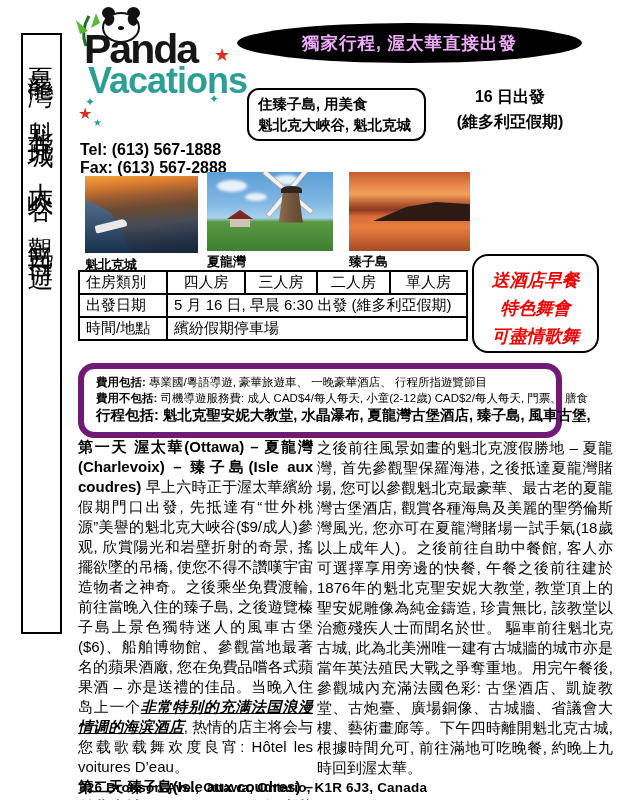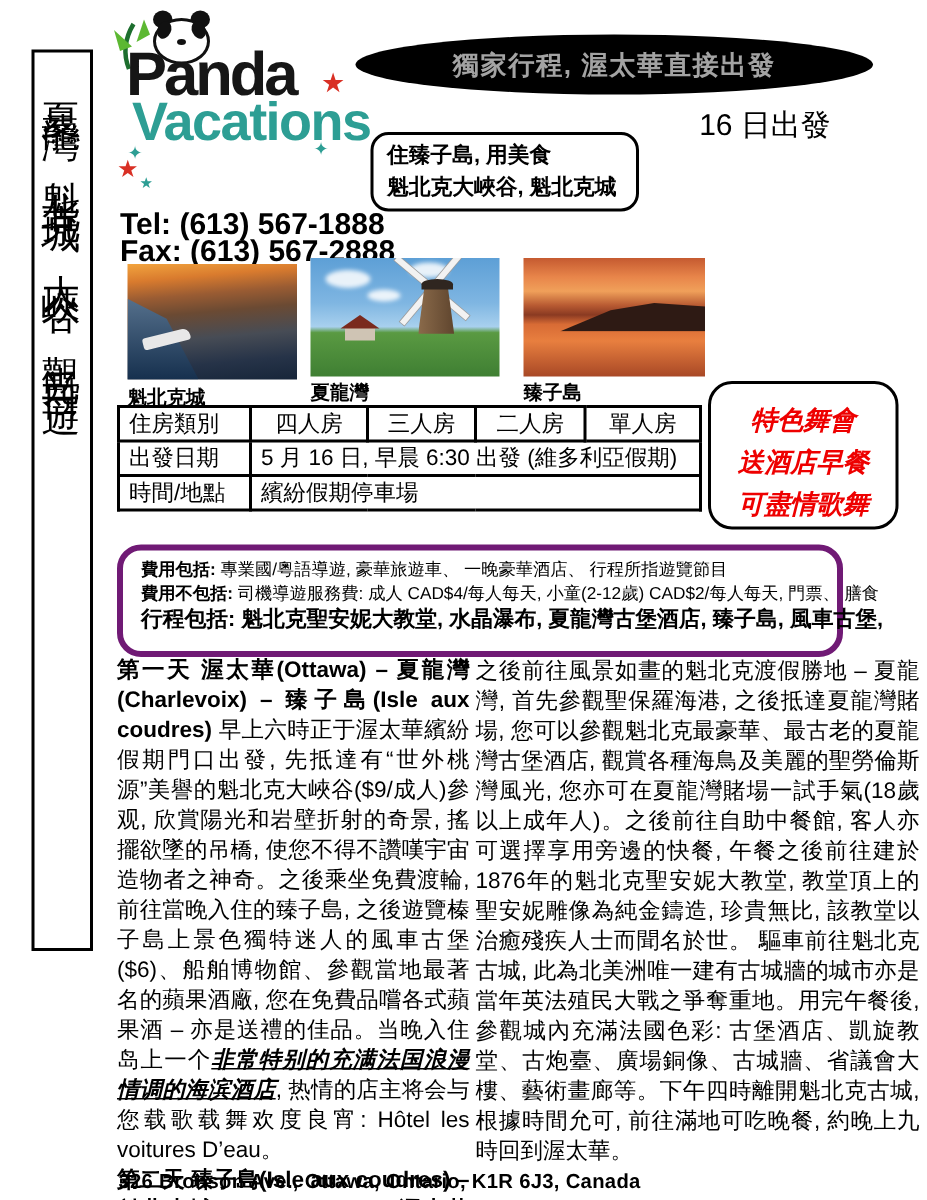--- a/index.html
+++ b/index.html
@@ -39,33 +39,33 @@
   }
   .logo-cn {
     position:absolute; left:104px; top:95px; font-size:31px; font-weight:bold;
     letter-spacing:1px; color:#E96B5D;
   }
   .star { position:absolute; line-height:1; }
 
   
   .banner {
     position:absolute; left:237px; top:23px; width:345px; height:40px;
-    background:#000; border-radius:50%; color:#a3a3a3; text-align:center;
+    background:#000; border-radius:50%; color:#f0abfc; text-align:center;
     font-size:17.5px; font-weight:bold; line-height:40px; letter-spacing:1px;
   }
   .departure {
-    position:absolute; left:420px; top:72px; width:180px; text-align:center;
-    font-weight:normal; font-size:20px; line-height:25px;
+    position:absolute; left:420px; top:84px; width:180px; text-align:center;
+    font-weight:bold; font-size:16px; line-height:25px;
   }
   .hl-box {
     position:absolute; left:247px; top:88px; width:179px; height:53px;
     border:2px solid #000; border-radius:12px; padding:4px 9px;
     font-size:14.5px; font-weight:bold; line-height:21px;
   }
-  .telfax { position:absolute; left:80px; top:141px; font-size:20px; font-weight:bold; line-height:18px; letter-spacing:0; }
+  .telfax { position:absolute; left:80px; top:141px; font-size:16px; font-weight:bold; line-height:18px; letter-spacing:0; }
 
   
   .photo { position:absolute; overflow:hidden; }
   .photo-caption { position:absolute; font-size:13px; font-weight:bold; }
   .p1 { left:85px; top:176px; width:113px; height:77px;
     background:linear-gradient(175deg,#f2a43e 0%,#d97b2e 14%,#9a5c33 28%,#6b4a33 42%,#474c55 62%,#263348 82%,#17263a 100%); }
   .p1 .water { position:absolute; left:0; top:30%; width:42%; height:70%;
     background:linear-gradient(180deg,#55708c,#16304e); clip-path:polygon(0 0,55% 25%,100% 100%,0 100%); }
   .p1 .ship { position:absolute; left:9%; bottom:30%; width:32px; height:8px; background:#e8e8e8;
     border-radius:2px 5px 2px 2px; transform:rotate(-14deg); }
@@ -94,21 +94,21 @@
 
   
   table.price { position:absolute; left:78px; top:270px; width:388px; border-collapse:collapse; table-layout:fixed; }
   table.price td { border:2px solid #000; font-size:15px; height:23px; padding:0 6px; white-space:nowrap; overflow:hidden; }
   table.price td.c { text-align:center; }
   table.price td.num { text-align:center; font-weight:bold; font-size:16px; }
 
   
   .incl {
     position:absolute; left:78px; top:363px; width:484px; height:75px;
-    border:4px solid #701a75; border-radius:16px; padding:5px 12px;
+    border:6px solid #701a75; border-radius:16px; padding:5px 12px;
   }
   .incl .small { font-size:11.5px; line-height:16px; white-space:nowrap; }
   .incl .big { font-size:14.5px; font-weight:bold; line-height:19px; white-space:nowrap; }
   .incl .indent { padding-left:62px; }
   .incl b { font-weight:bold; }
 
   
   .col { position:absolute; text-align:justify; font-size:15px; line-height:20px; }
   .col-left { left:78px; top:437px; width:235px; }
   .col-right { left:317px; top:438px; width:296px; }
@@ -145,20 +145,21 @@
   <div class="star" style="left:214px; top:46px; font-size:18px; color:#D93025;">★</div>
   <div class="star" style="left:85px; top:96px; font-size:12px; color:#2D9E94;">✦</div>
   <div class="star" style="left:78px; top:106px; font-size:16px; color:#D93025;">★</div>
   <div class="star" style="left:93px; top:118px; font-size:10px; color:#2D9E94;">★</div>
   <div class="star" style="left:209px; top:93px; font-size:12px; color:#2D9E94;">✦</div>
 
   <div class="banner">獨家行程, 渥太華直接出發</div>
 
   <div class="departure">
     <div>16 日出發</div>
+    <div>(維多利亞假期)</div>
   </div>
 
   <div class="hl-box">
     <div>住臻子島, 用美食</div>
     <div>魁北克大峽谷, 魁北克城</div>
   </div>
 
   <div class="telfax">
     <div>Tel:  (613) 567-1888</div>
     <div>Fax:  (613) 567-2888</div>
@@ -180,22 +181,22 @@
     <div class="roof"></div>
   </div>
   <div class="photo p3">
     <div class="hill"></div>
   </div>
   <div class="photo-caption" style="left:85px; top:256px;">魁北克城</div>
   <div class="photo-caption" style="left:207px; top:253px;">夏龍灣</div>
   <div class="photo-caption" style="left:349px; top:253px;">臻子島</div>
 
   <div class="promo">
+    <div>送酒店早餐</div>
     <div>特色舞會</div>
-    <div>送酒店早餐</div>
     <div>可盡情歌舞</div>
   </div>
 
   <table class="price">
     <colgroup>
         <col style="width:88px">
         <col style="width:78px">
         <col style="width:72px">
         <col style="width:73px">
         <col style="width:77px">

